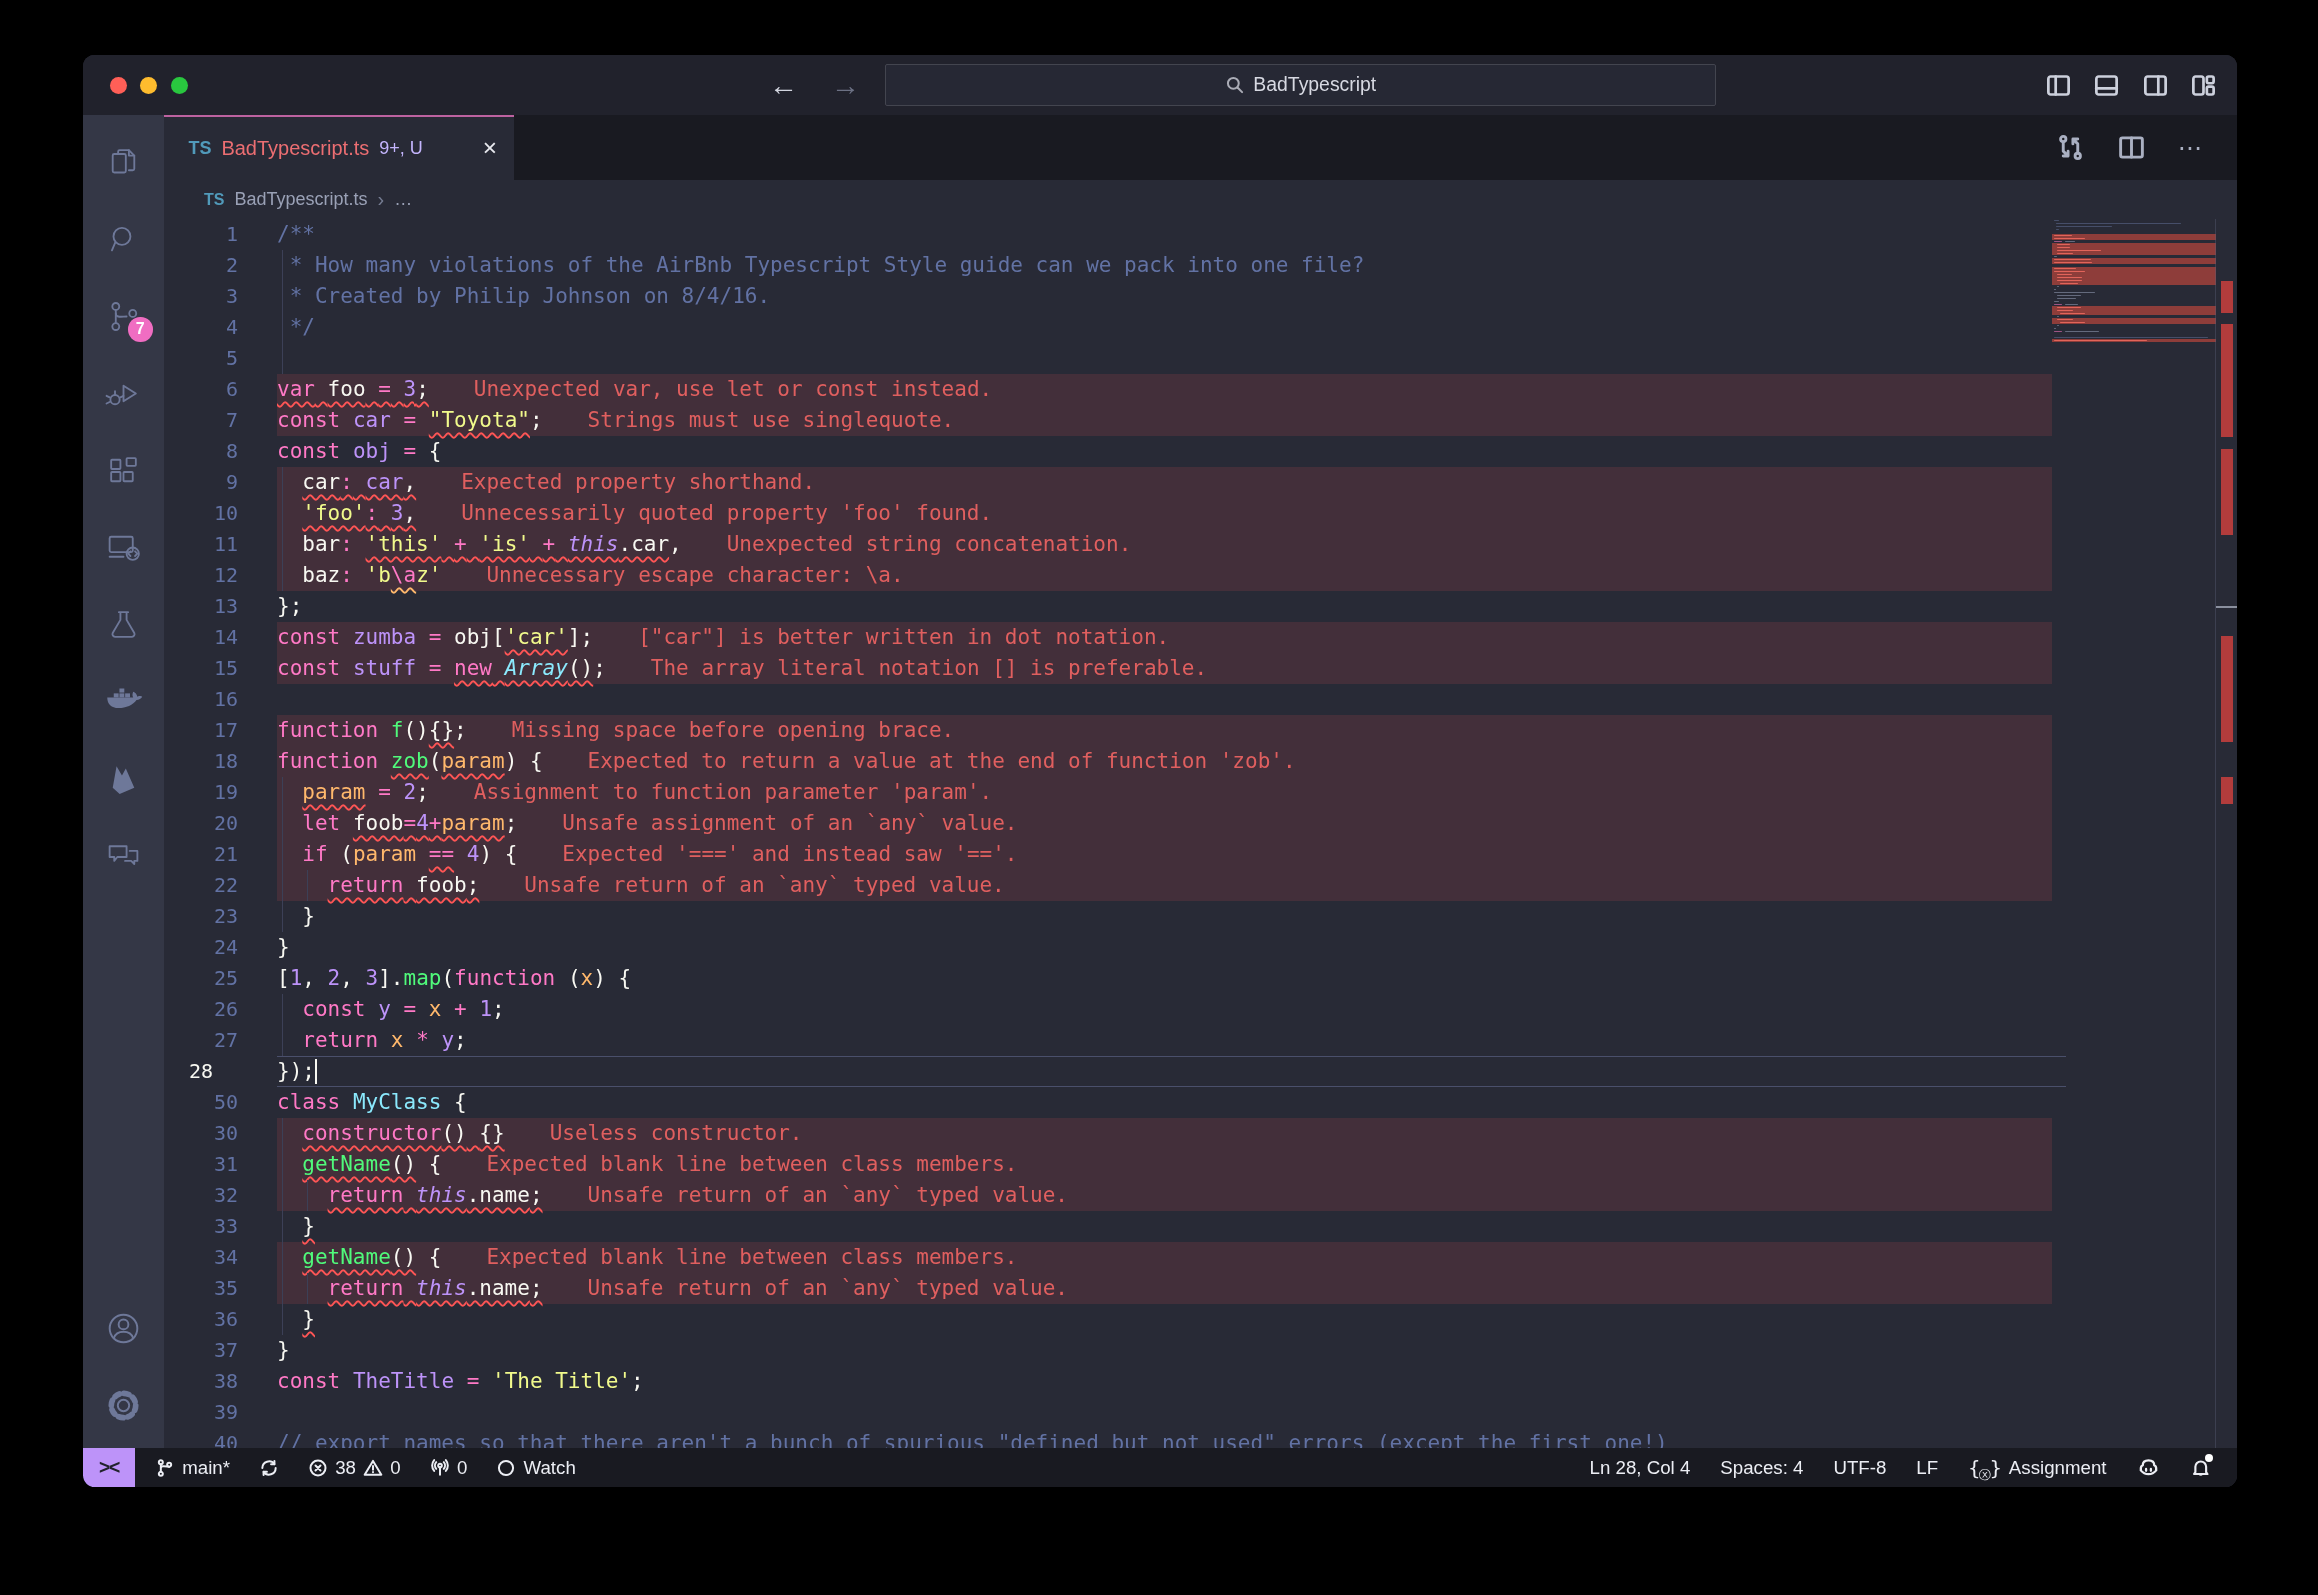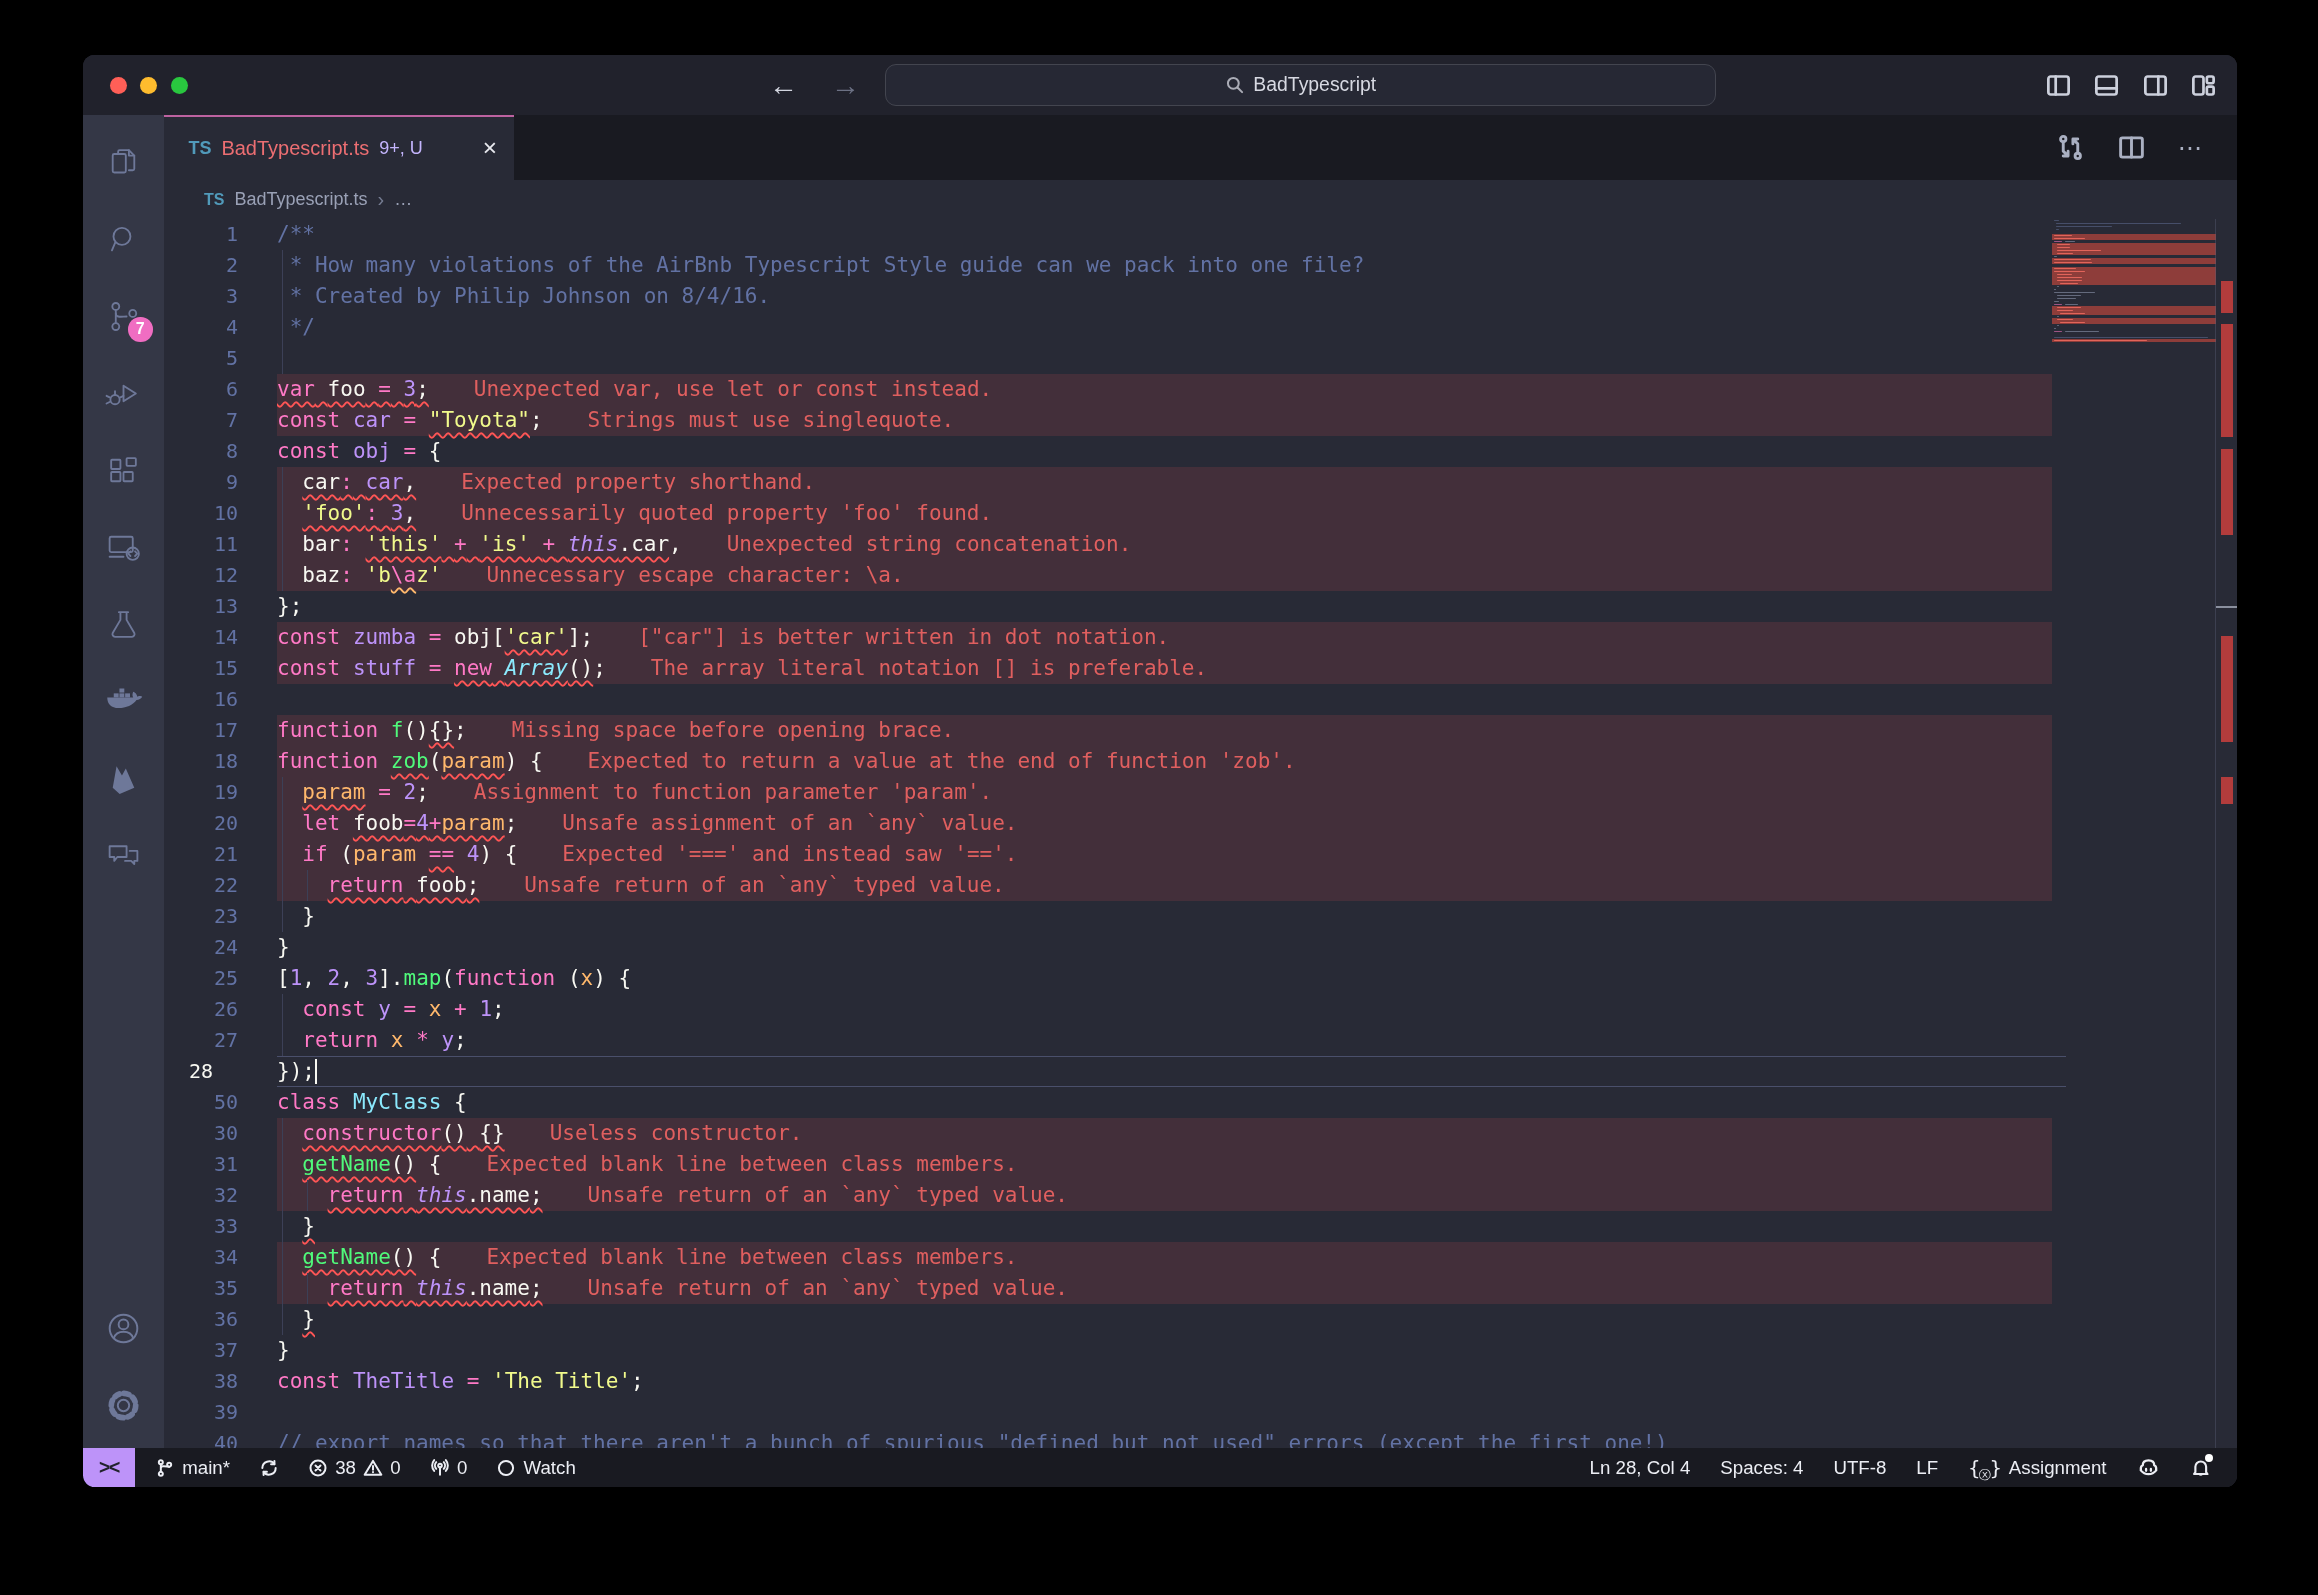--- a/index.html
+++ b/index.html
@@ -6,21 +6,21 @@
   .desktop{position:relative;width:2319px;height:1595px;background:#000;overflow:hidden;font-family:"Liberation Sans",sans-serif;}
   .window{position:absolute;left:83px;top:55px;width:2154px;height:1432px;background:#282a36;border-radius:11.5px;overflow:hidden;display:flex;flex-direction:column;box-shadow:0 21.5px 65px rgba(0,0,0,.7);}
 
   
   .titlebar{height:60px;background:#21222c;position:relative;flex:none;}
   .traffic{position:absolute;left:26.6px;top:22px;display:flex;gap:13.6px;}
   .tl{width:17px;height:17px;border-radius:50%;}
   .tl.red{background:#ff5f57}.tl.yellow{background:#febc2e}.tl.green{background:#29c73f}
   .nav-arrows{position:absolute;left:686px;top:0;height:60px;display:flex;align-items:center;gap:33px;font-size:29px;}
   .nav-back{color:#d3d6e0}.nav-fwd{color:#6c7184}
-  .command-center{position:absolute;left:802px;top:8.6px;width:831px;height:42px;background:#262834;border:1.4px solid #43454f;border-radius:11px;display:flex;align-items:center;justify-content:center;gap:8.6px;color:#d7d9e2;font-size:19.4px;box-sizing:border-box;}
+  .command-center{position:absolute;left:802px;top:8.6px;width:831px;height:42px;background:#262834;border:1.4px solid #43454f;border-radius:2px;display:flex;align-items:center;justify-content:center;gap:8.6px;color:#d7d9e2;font-size:19.4px;box-sizing:border-box;}
   .command-center svg{opacity:.75}
   .layout-controls{position:absolute;right:20px;top:0;height:60px;display:flex;align-items:center;gap:21.5px;color:#ccd0dc;}
 
   
   .main{flex:1;display:flex;min-height:0;}
   .activitybar{width:81px;background:#343746;display:flex;flex-direction:column;align-items:center;padding:8.6px 0 4.3px;flex:none;}
   .ab-item{height:77px;width:100%;display:flex;align-items:center;justify-content:center;position:relative;color:#6e7899;}
   .ab-spacer{flex:1;}
   .ab-badge{position:absolute;right:11.5px;bottom:13px;min-width:24.4px;height:24.4px;border-radius:12.2px;background:#f06dc2;color:#fff;font-size:16px;font-weight:700;display:flex;align-items:center;justify-content:center;}
 

